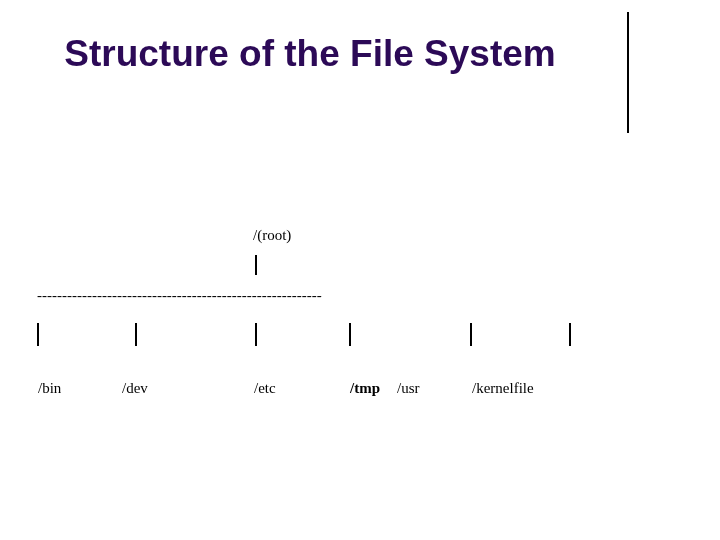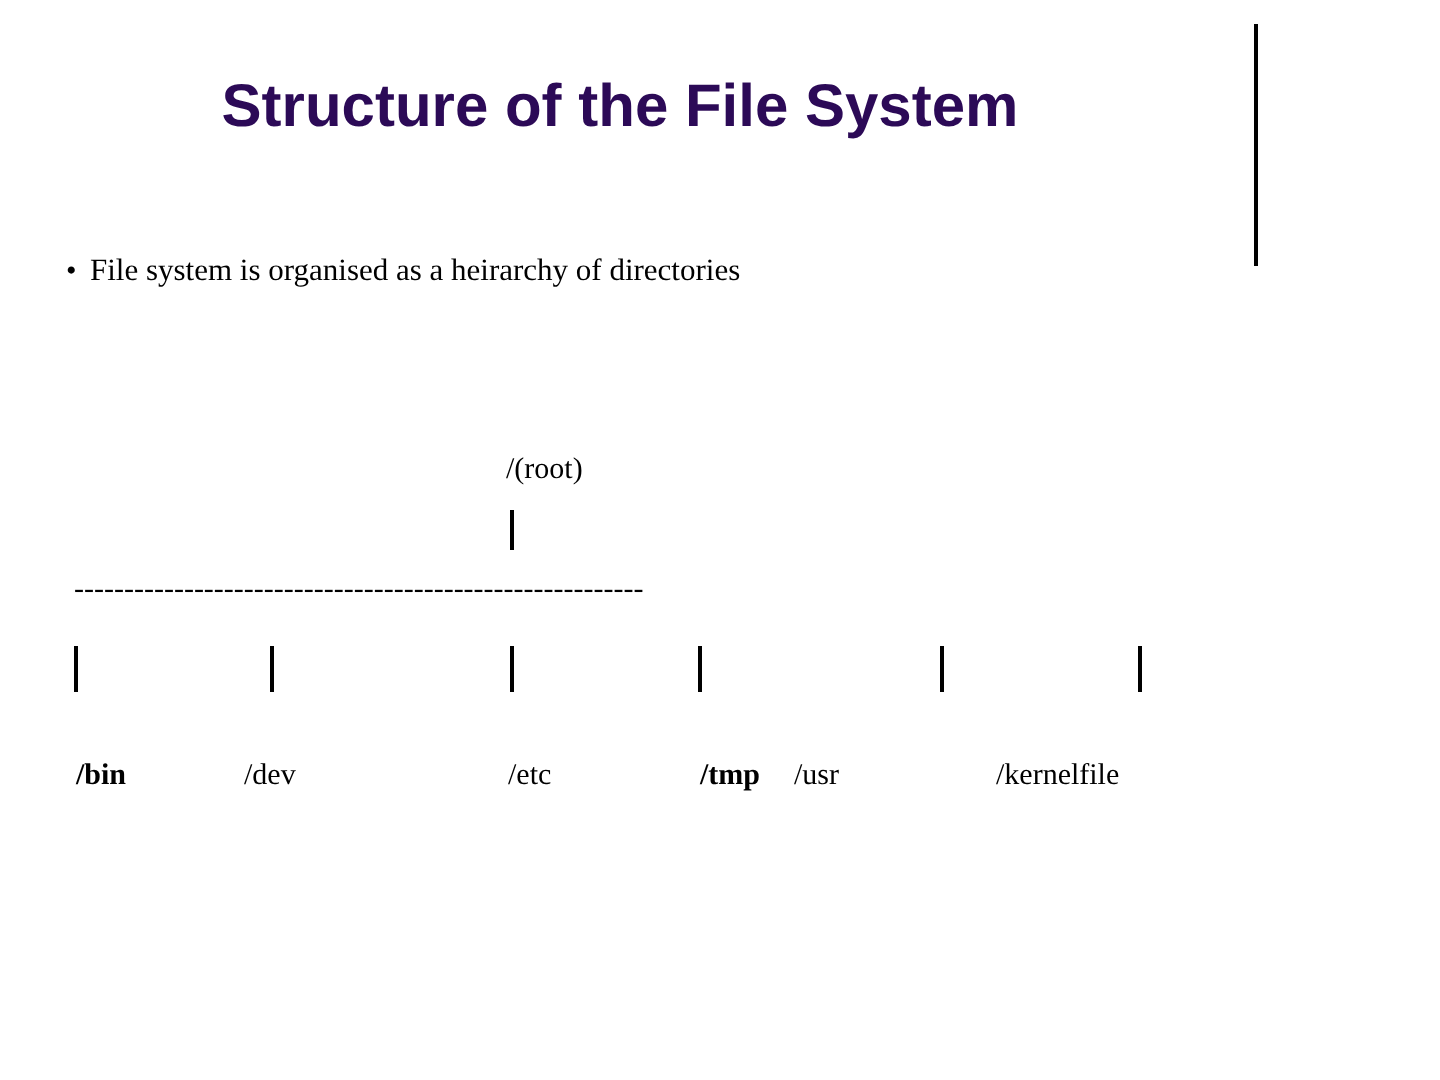--- a/index.html
+++ b/index.html
@@ -32,21 +32,21 @@
 
   
   .slide-title {
     position: absolute;
     left: 0px;
     top: 33px;
     width: 620px;
     text-align: center;
     font-family: "Liberation Sans", sans-serif;
     font-weight: bold;
-    font-size: 30px;
+    font-size: 37px;
     line-height: 42px;
     color: #2c0a57;
     letter-spacing: 0px;
     white-space: nowrap;
   }
 
   
   .bullet {
     position: absolute;
     font-family: "Liberation Serif", serif;
@@ -120,42 +120,39 @@
 </style>
 </head>
 <body>
 
 <div class="slide">
 
   <div class="right-rule"></div>
 
   <div class="slide-title">Structure of the File System</div>
 
-  <div class="bullet bullet-1">
-    <span class="dot">•</span><span>File system is organised as a heirarchy of directories</span>
-  </div>
 
 
   <div class="tree">
 
     <div class="tree-text root-label">/(root)</div>
 
     <div class="vbar root-stem"></div>
 
     <div class="hrule">---------------------------------------------------------</div>
 
     <div class="vbar child-stem" style="left:37px;"></div>
     <div class="vbar child-stem" style="left:135px;"></div>
     <div class="vbar child-stem" style="left:255px;"></div>
     <div class="vbar child-stem" style="left:349px;"></div>
     <div class="vbar child-stem" style="left:470px;"></div>
     <div class="vbar child-stem" style="left:569px;"></div>
 
-    <div class="tree-text child-label" style="left:38px;font-weight:bold;">/bin</div>
+    <div class="tree-text child-label" style="left:38px;">/bin</div>
     <div class="tree-text child-label" style="left:122px;">/dev</div>
     <div class="tree-text child-label" style="left:254px;text-align:right;">/etc</div>
     <div class="tree-text child-label" style="left:350px;font-weight:bold;">/tmp</div>
     <div class="tree-text child-label" style="left:397px;">/usr</div>
-    <div class="tree-text child-label" style="left:498px;">/kernelfile</div>
+    <div class="tree-text child-label" style="left:472px;">/kernelfile</div>
 
   </div>
 
 </div>
 
 </body></html>

